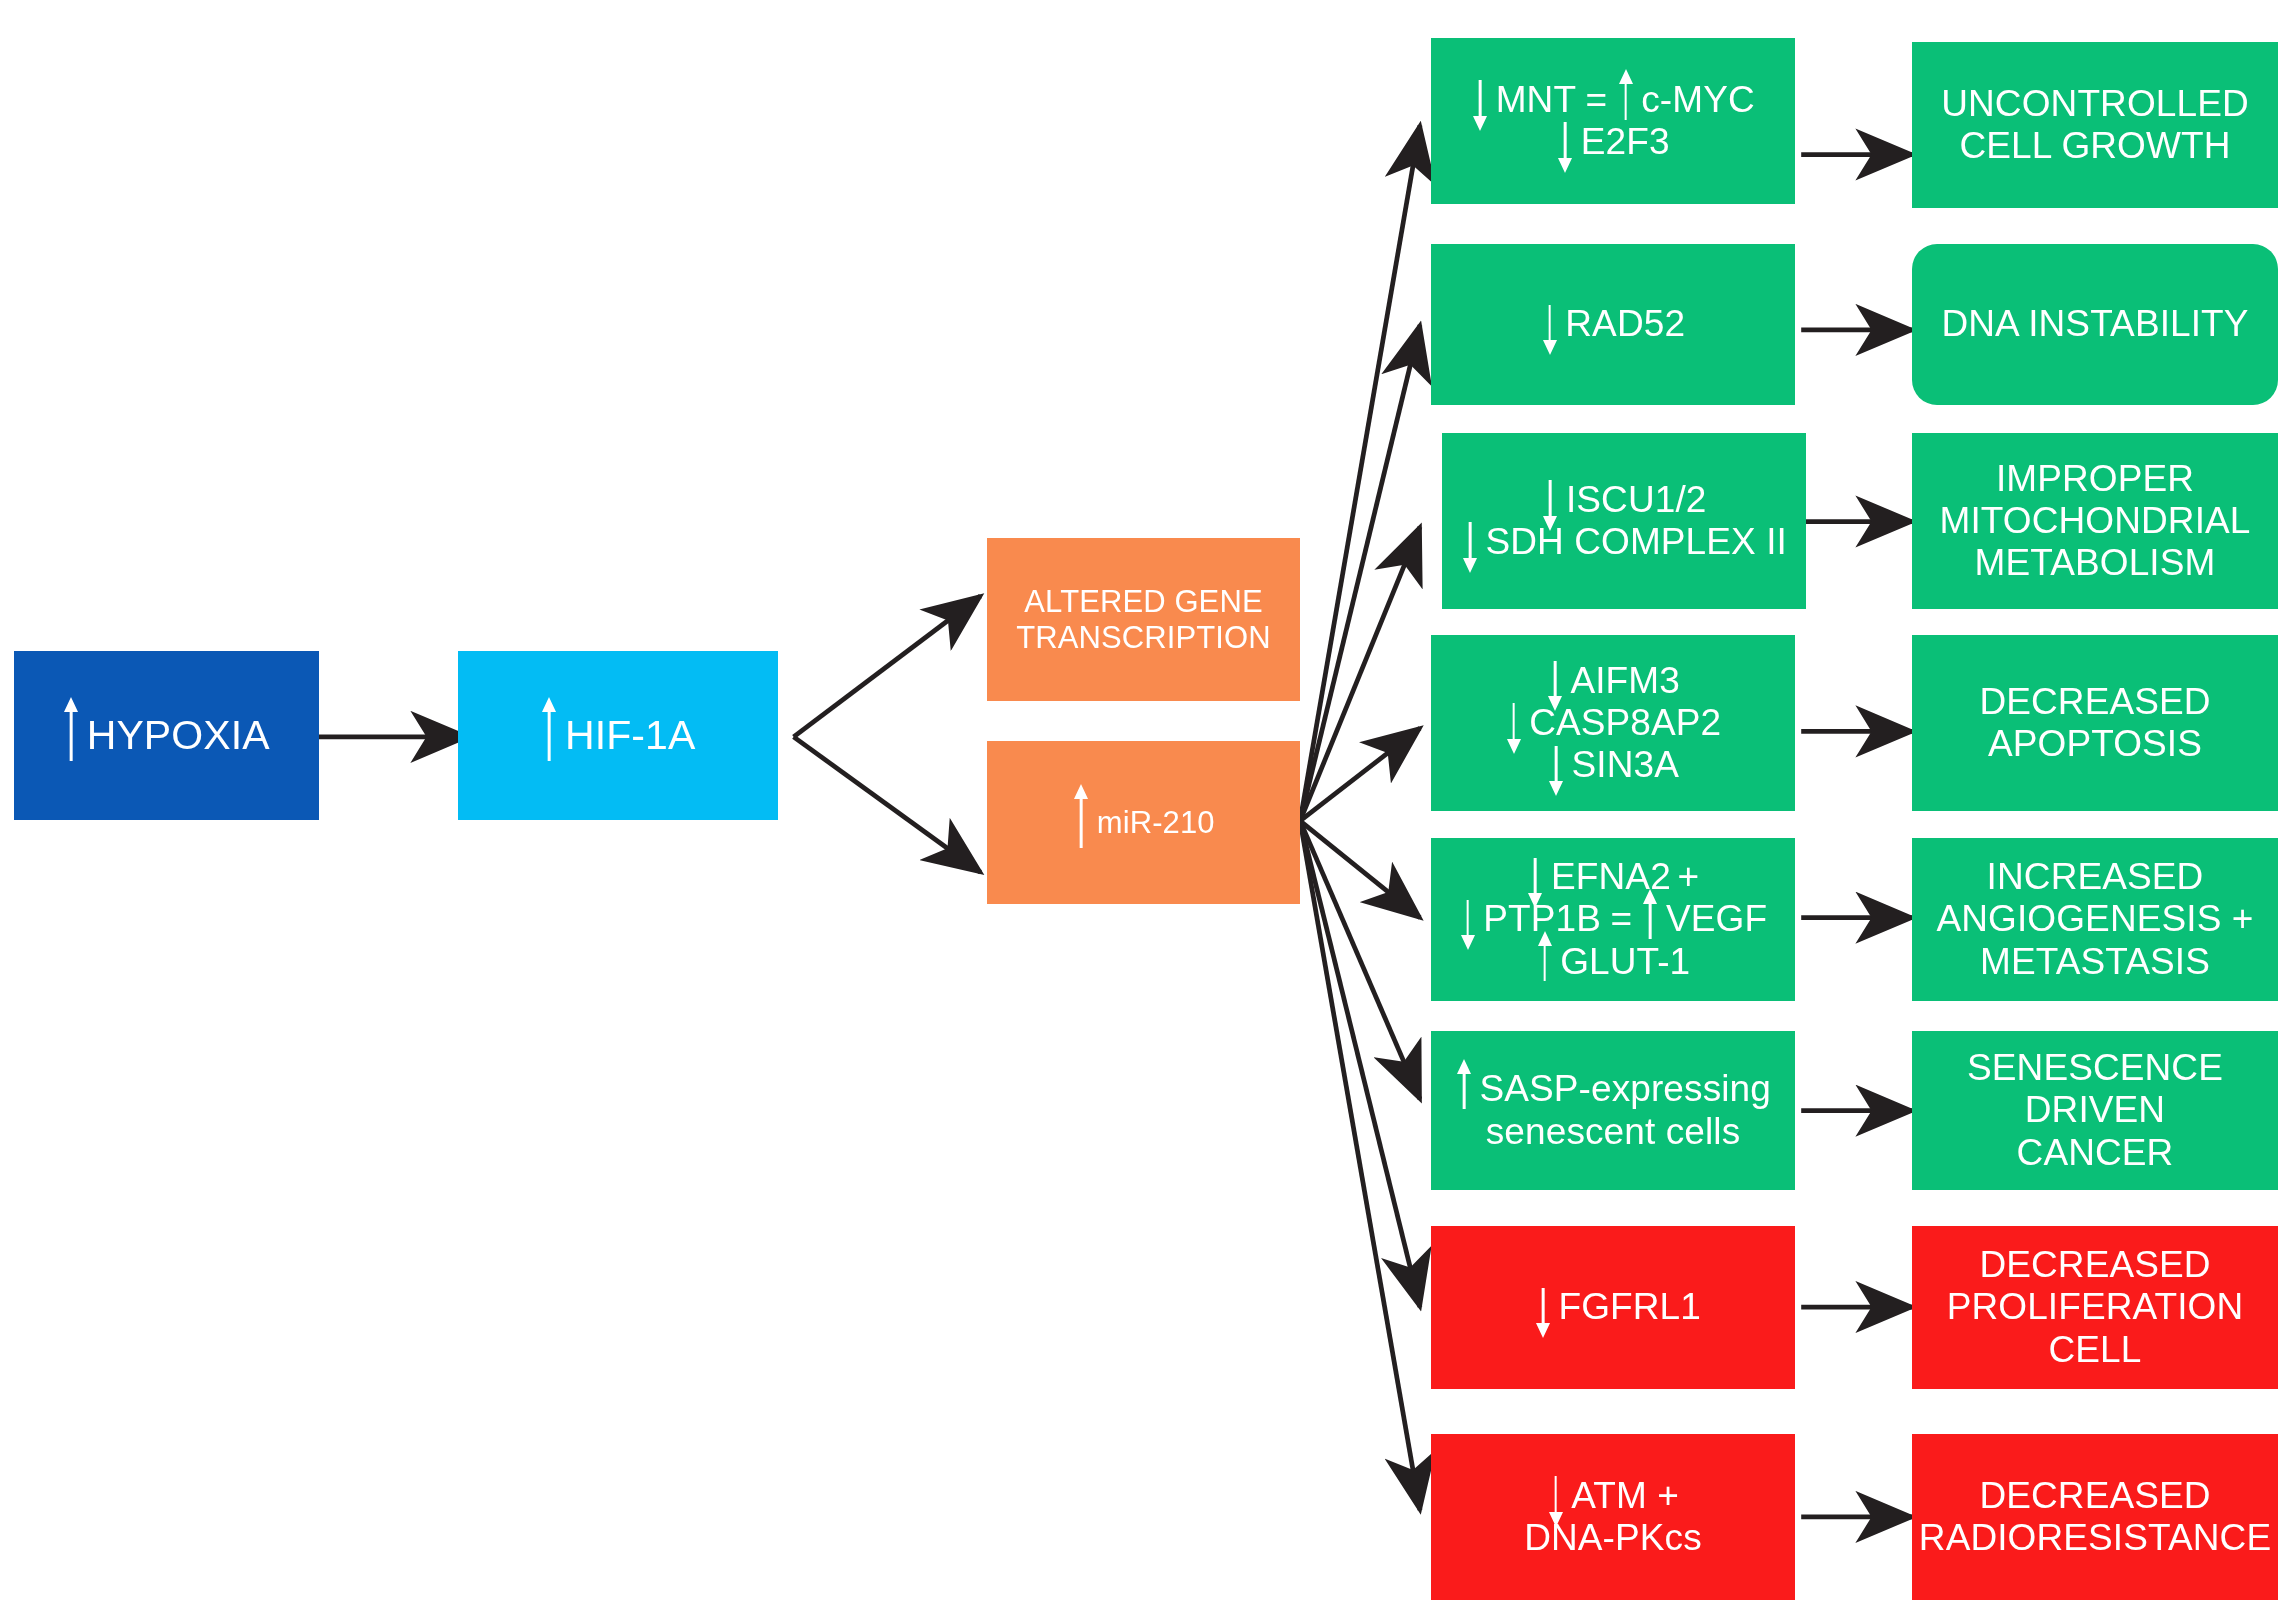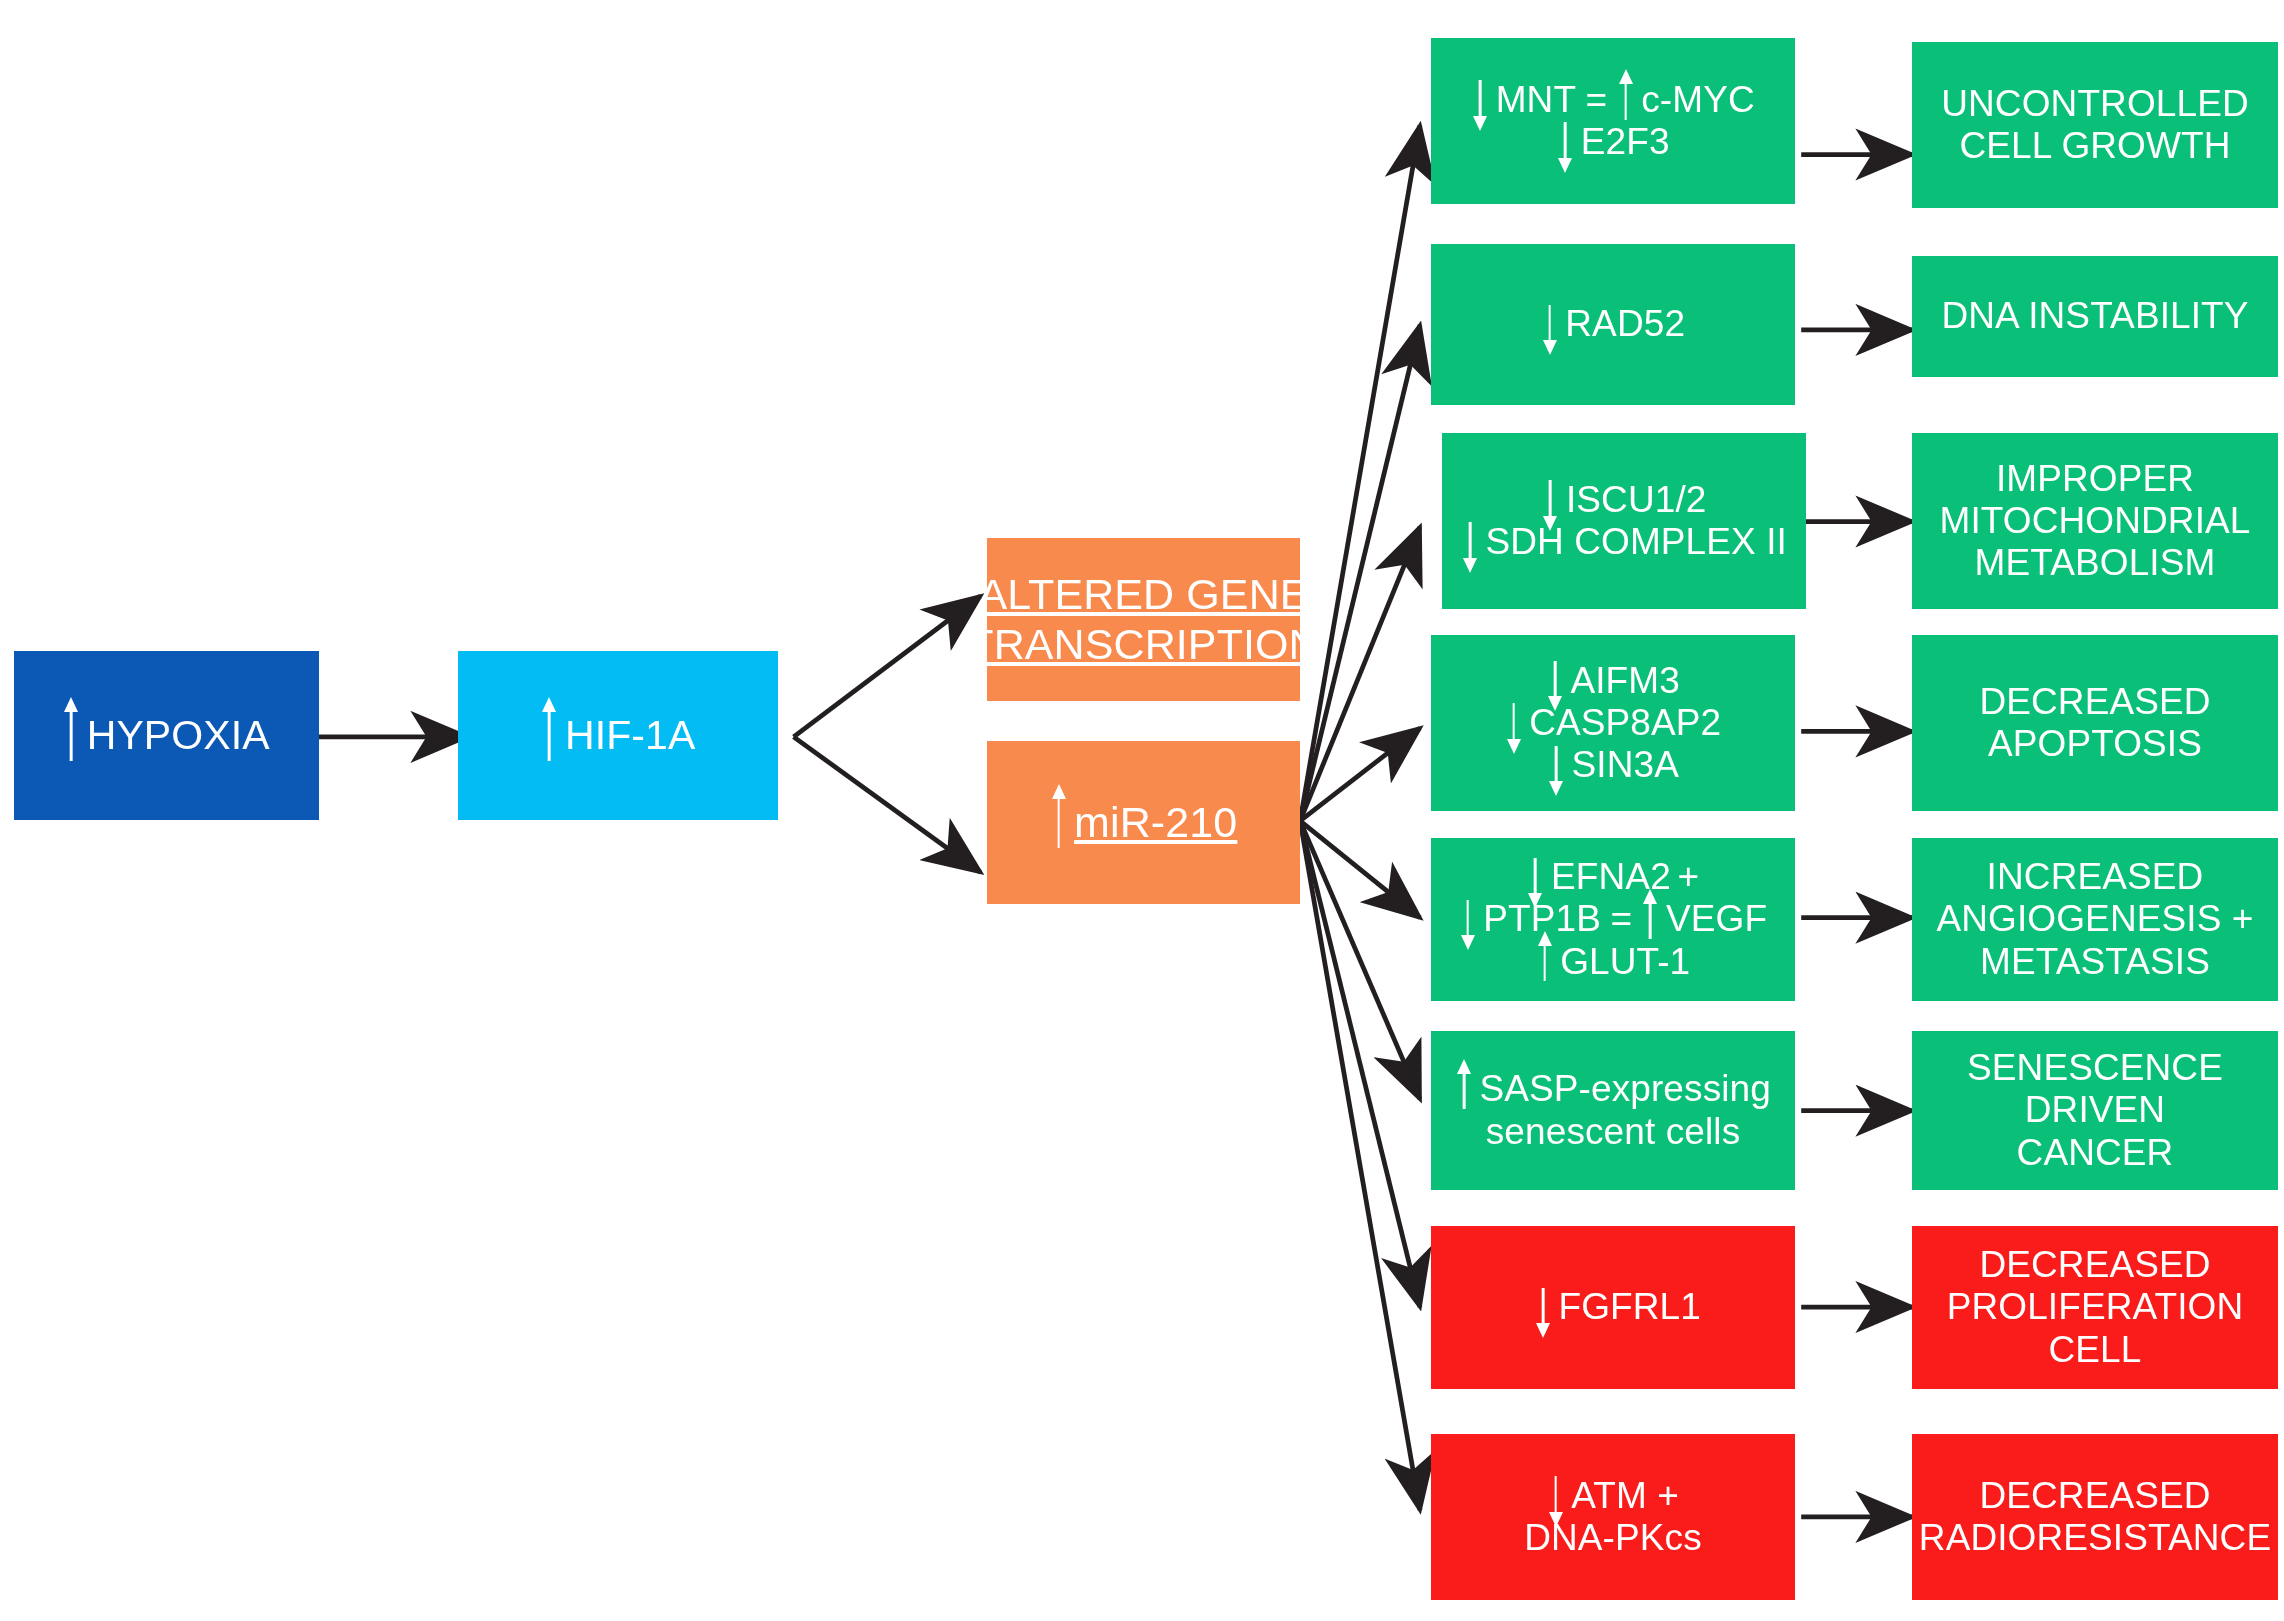--- a/index.html
+++ b/index.html
@@ -81,21 +81,21 @@
   .ar.down b{ top:15.6px; border-top:15px solid #ffffff; }
 
   .ar.tall.up i{ height:54px; top:-28.4px; }
   .ar.tall.up b{ top:-38px; }
 
   .lbl{ display:inline-block; }
   .eqs{ display:inline-block; padding:0 9.5px; }
   .plus{ display:inline-block; padding-left:6.8px; }
 
   .f-lg{ font-size:41px; }
-  .f-md{ font-size:43px;text-decoration:underline; }
+  .f-md{ font-size:31px; }
   .f-sm{ font-size:37px; }
 </style>
 </head>
 <body>
 
 <div id="stage">
 
   <svg id="edges" viewBox="0 0 3373 2395" width="2284" height="1622" xmlns="http://www.w3.org/2000/svg">
     <defs>
       <marker id="ah" markerWidth="13" markerHeight="11" refX="12" refY="5.5" orient="auto" markerUnits="strokeWidth">
@@ -329,21 +329,21 @@
       </div>
     </div>
 
   <div id="outcomes">
       <div class="node f-sm" style="left: 1912px; top: 42px; width: 366px; height: 166px; background: rgb(10, 191, 119);">
         <div class="stack">
           <div class="ln">UNCONTROLLED</div>
           <div class="ln">CELL GROWTH</div>
         </div>
       </div>
-      <div class="node f-sm" style="left: 1912px; top: 256px; width: 366px; height: 121px; background: rgb(10, 191, 119);">
+      <div class="node f-sm" style="left: 1912px; top: 244px; width: 366px; height: 161px; background: rgb(10, 191, 119); border-radius: 25px;">
         <div class="stack">
           <div class="ln">DNA INSTABILITY</div>
         </div>
       </div>
       <div class="node f-sm" style="left: 1912px; top: 433px; width: 366px; height: 176px; background: rgb(10, 191, 119);">
         <div class="stack">
           <div class="ln">IMPROPER</div>
           <div class="ln">MITOCHONDRIAL</div>
           <div class="ln">METABOLISM</div>
         </div>

